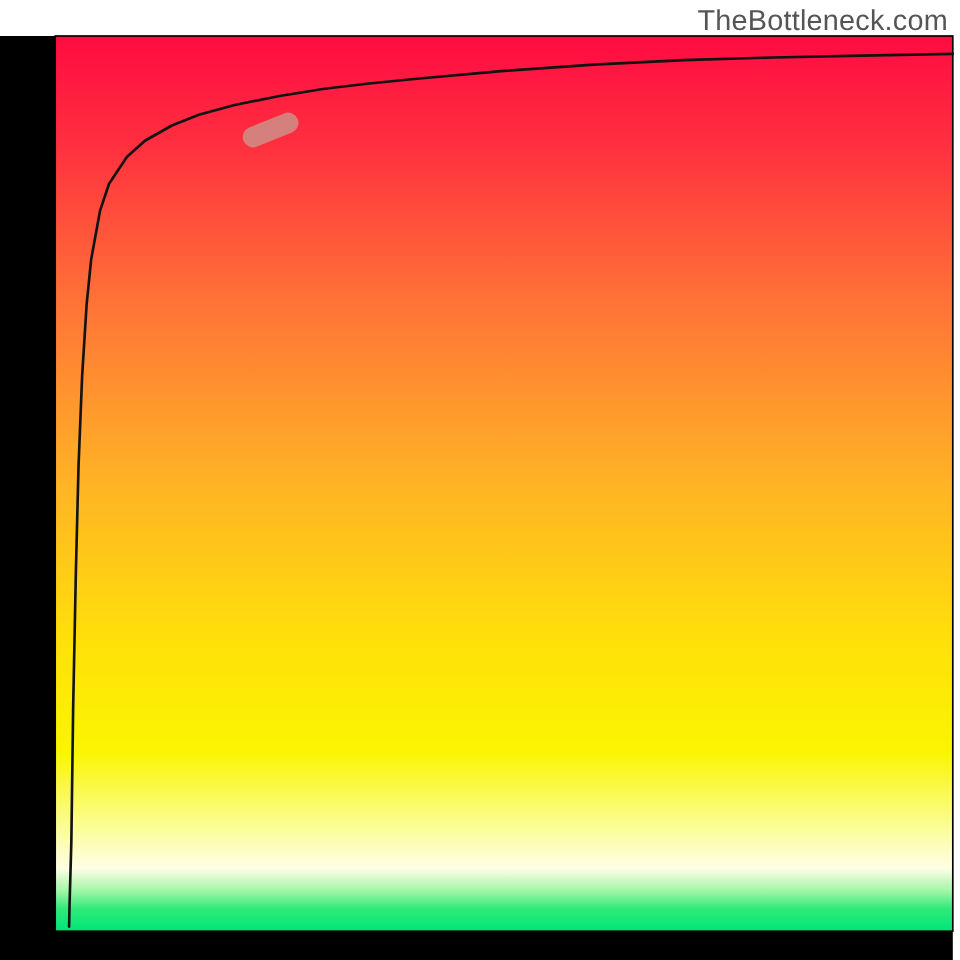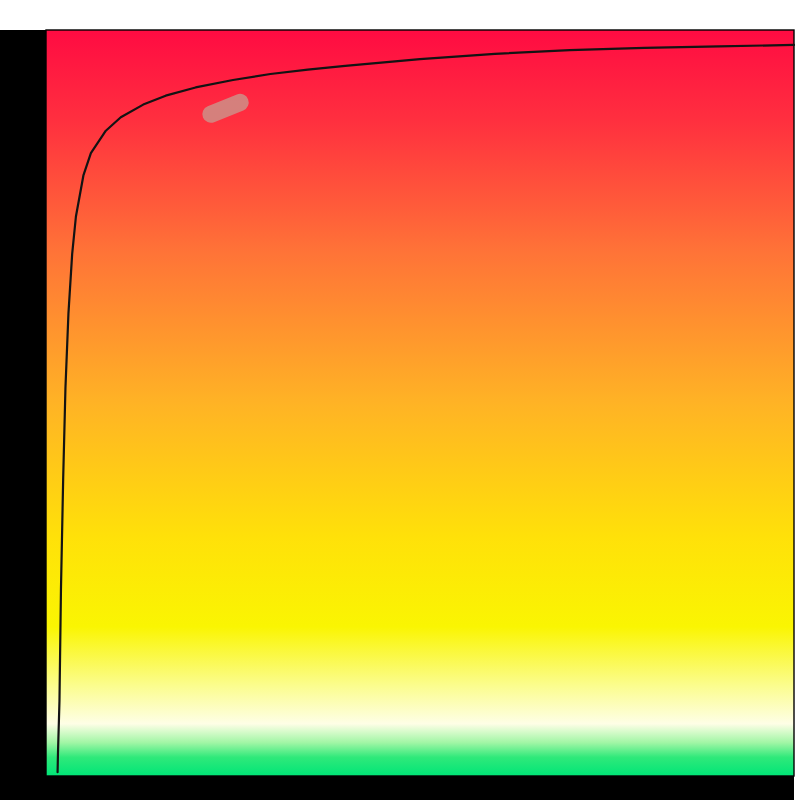--- a/index.html
+++ b/index.html
@@ -29,20 +29,21 @@
   svg.plot {
     position: absolute;
     left: 0;
     top: 0;
   }
 </style>
 </head>
 <body>
 
 <div class="chart-wrap">
+  <div class="watermark">TheBottleneck.com</div>
 
   <svg class="plot" width="800" height="800" viewBox="0 0 800 800">
     <defs>
       <linearGradient id="bg-grad" x1="0" y1="0" x2="0" y2="1">
           <stop offset="0%" stop-color="#ff0b42"></stop>
           <stop offset="12%" stop-color="#ff2f3f"></stop>
           <stop offset="30%" stop-color="#ff7437"></stop>
           <stop offset="50%" stop-color="#ffb325"></stop>
           <stop offset="68%" stop-color="#ffe109"></stop>
           <stop offset="80%" stop-color="#faf502"></stop>

